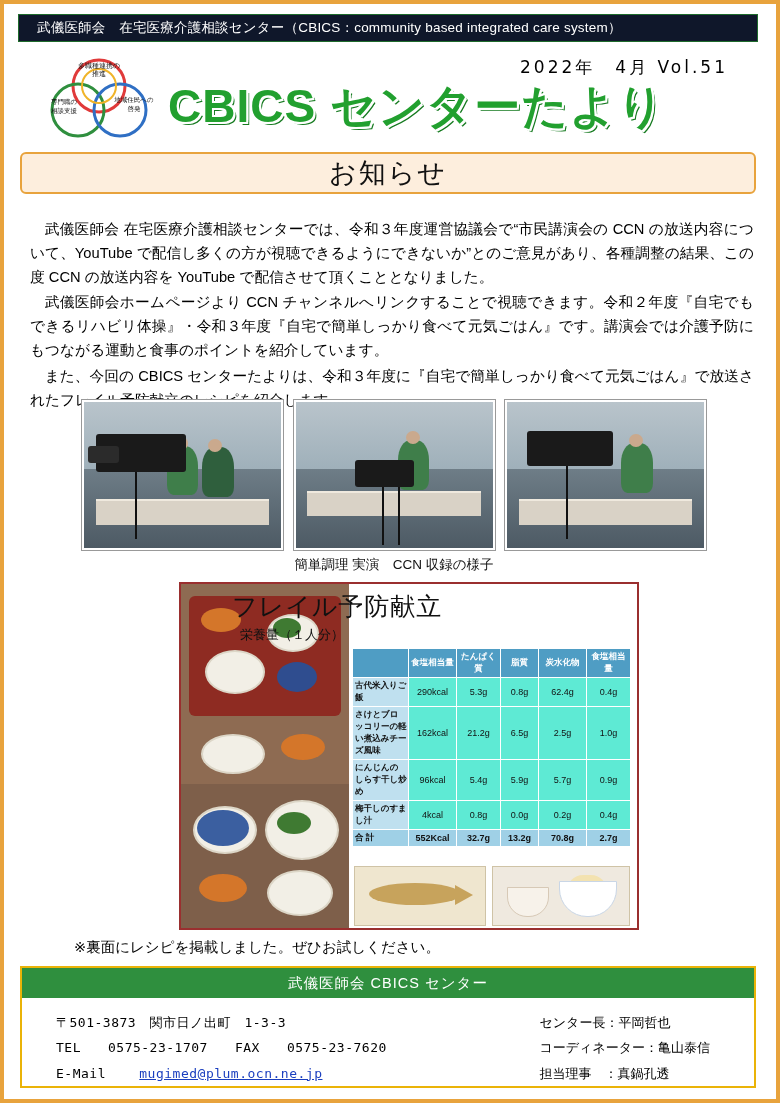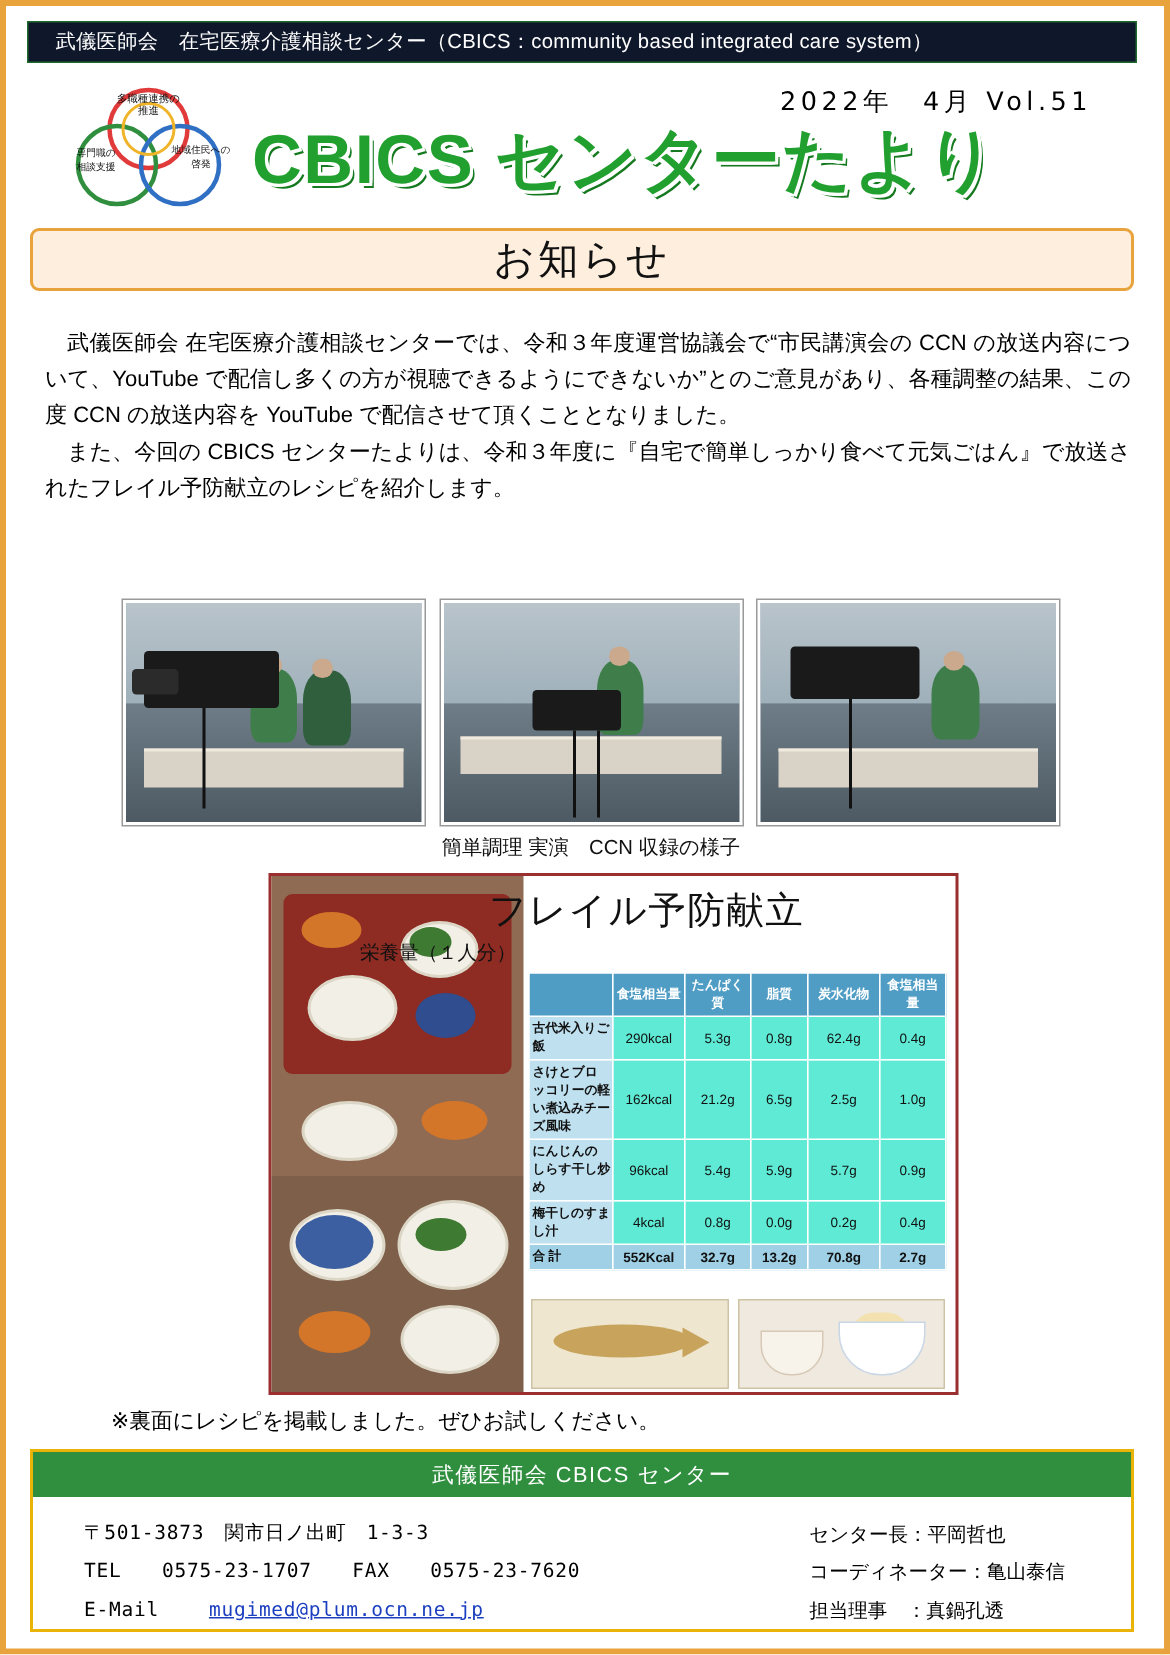--- a/index.html
+++ b/index.html
@@ -88,21 +88,21 @@
   .caption{
     position:absolute;left:0;top:552px;width:780px;text-align:center;
     font-size:13.5px;color:#111;
   }
   
   .menu-panel{
     position:absolute;left:175px;top:578px;width:460px;height:348px;
     border:2px solid #9a2f2f;background:#ffffff;box-sizing:border-box;
   }
   .menu-title{
-    position:absolute;left:228px;top:586px;width:398px;text-align:center;
+    position:absolute;left:228px;top:586px;width:398px;
     font-size:25px;color:#111;letter-spacing:1px;
   }
   .menu-sub{
     position:absolute;left:236px;top:622px;font-size:13px;color:#111;
   }
   .food-photo{
     position:absolute;left:177px;top:580px;width:168px;height:200px;
     background:#8e6b52;overflow:hidden;border-right:1px solid #fff;
   }
   .food-photo2{
@@ -192,20 +192,21 @@
     <div class="issue">2022年　4月 Vol.51</div>
     <div class="bigtitle">CBICS センターたより</div>
   </div>
 
   <div class="notice-box">
     <span>お知らせ</span>
   </div>
 
   <div class="body-text">
     <p>武儀医師会 在宅医療介護相談センターでは、令和３年度運営協議会で“市民講演会の CCN の放送内容について、YouTube で配信し多くの方が視聴できるようにできないか”とのご意見があり、各種調整の結果、この度 CCN の放送内容を YouTube で配信させて頂くこととなりました。</p>
+    <p>武儀医師会ホームページより CCN チャンネルへリンクすることで視聴できます。令和２年度『自宅でもできるリハビリ体操』・令和３年度『自宅で簡単しっかり食べて元気ごはん』です。講演会では介護予防にもつながる運動と食事のポイントを紹介しています。</p>
     <p>また、今回の CBICS センターたよりは、令和３年度に『自宅で簡単しっかり食べて元気ごはん』で放送されたフレイル予防献立のレシピを紹介します。</p>
   </div>
 
   <div class="photos">
     <div class="photo">
       <div class="wall"></div>
         <div class="floor"></div>
       <div class="counter"></div>
       <div class="person" style="left:42%;top:30%;"></div>
       <div class="head" style="left:46%;top:24%;"></div>

